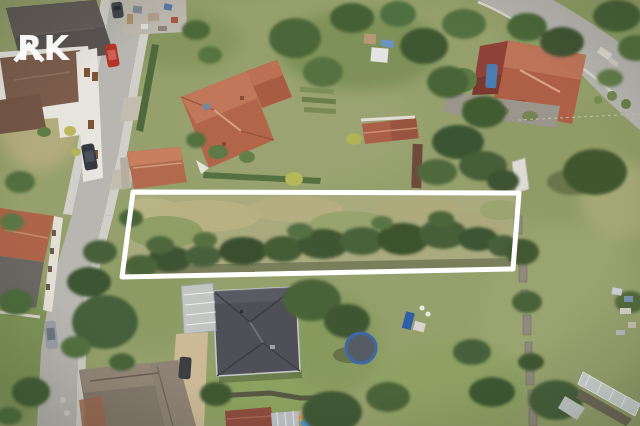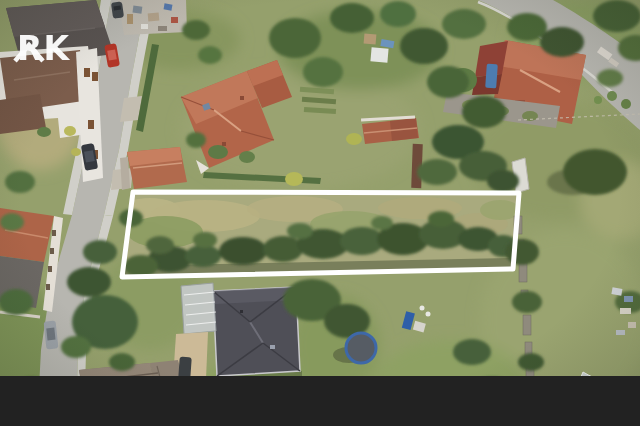--- a/index.html
+++ b/index.html
@@ -1,16 +1,16 @@
 <!DOCTYPE html>
 <html style="--plot-outline: #ffffff; --watermark: #ffffff; --grass-base: #95a06c; --road: #b7b6b0; --sidewalk: #d0cfc9; --plot-grass: #a9aa7e; --roof-orange: #b26549; --roof-dark: #4f4f57; --roof-brown: #7c5d4c; --tree-dark: #41552f; --car-red: #b23527; --pool-blue: #4f93cc; --trampoline-blue: #3e68a8;"><head>
 <meta charset="utf-8">
 <style>
   html,body{margin:0;padding:0;background:#222;}
-  .stage{position:relative;width:640px;height:376px;overflow:hidden;font-family:"DejaVu Sans", sans-serif;}
+  .stage{position:relative;width:640px;height:426px;overflow:hidden;font-family:"DejaVu Sans", sans-serif;}
   svg{display:block;}
   .base{fill:var(--grass-base,#95a06c);}
   .road{fill:var(--road,#b7b6b0);}
   .walk{fill:var(--sidewalk,#d0cfc9);}
   .plotfill{fill:var(--plot-grass,#a9aa7e);}
   .outline{fill:none;stroke:var(--plot-outline,#ffffff);stroke-width:5;stroke-linejoin:round;}
   .wm{fill:var(--watermark,#ffffff);font-weight:bold;font-size:33px;letter-spacing:1px;font-family:"DejaVu Sans", sans-serif;}
   .wmroof{fill:none;stroke:var(--watermark,#ffffff);stroke-width:4.5;stroke-linejoin:miter;}
   .carR{fill:var(--car-red,#b23527);}
   .pool{fill:var(--pool-blue,#4f93cc);}

